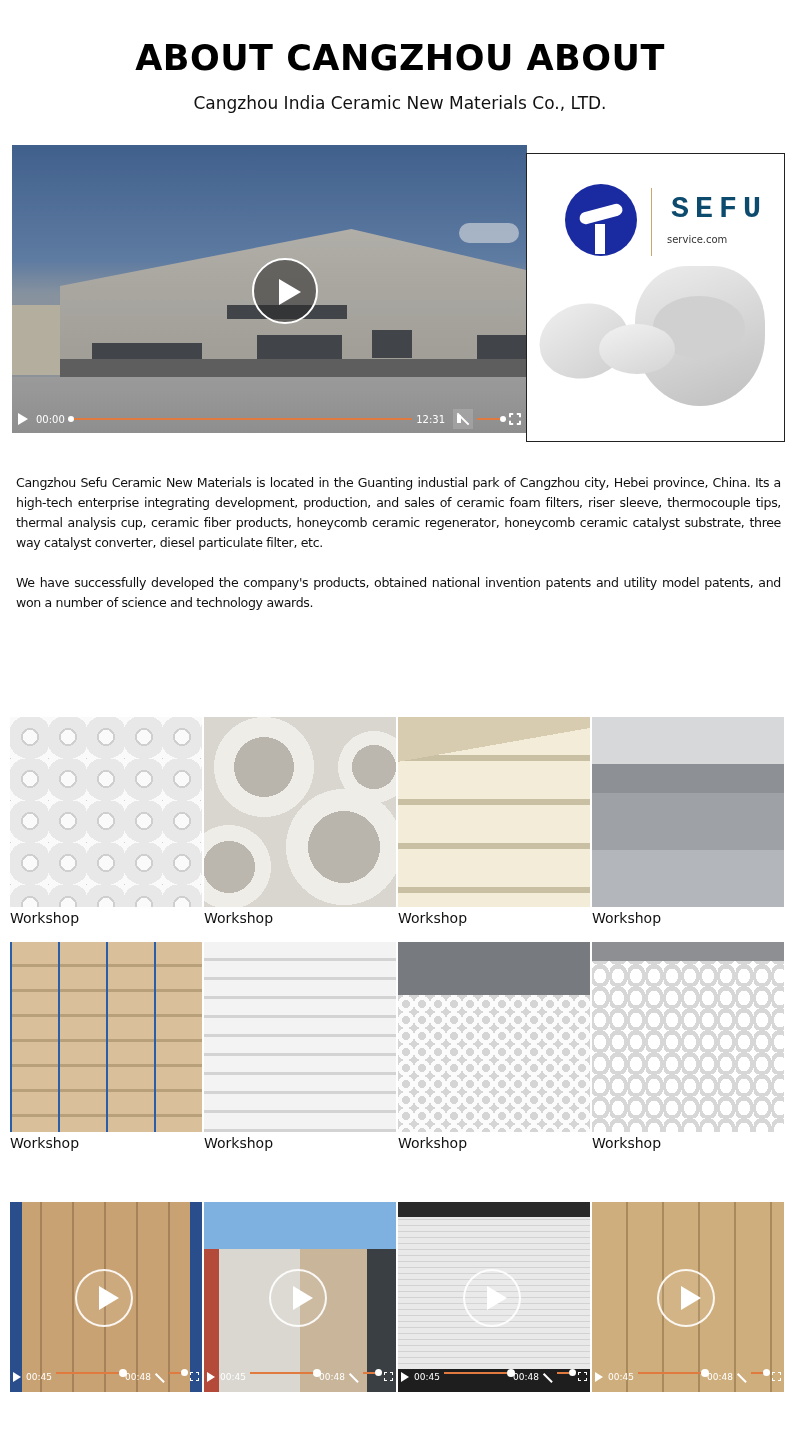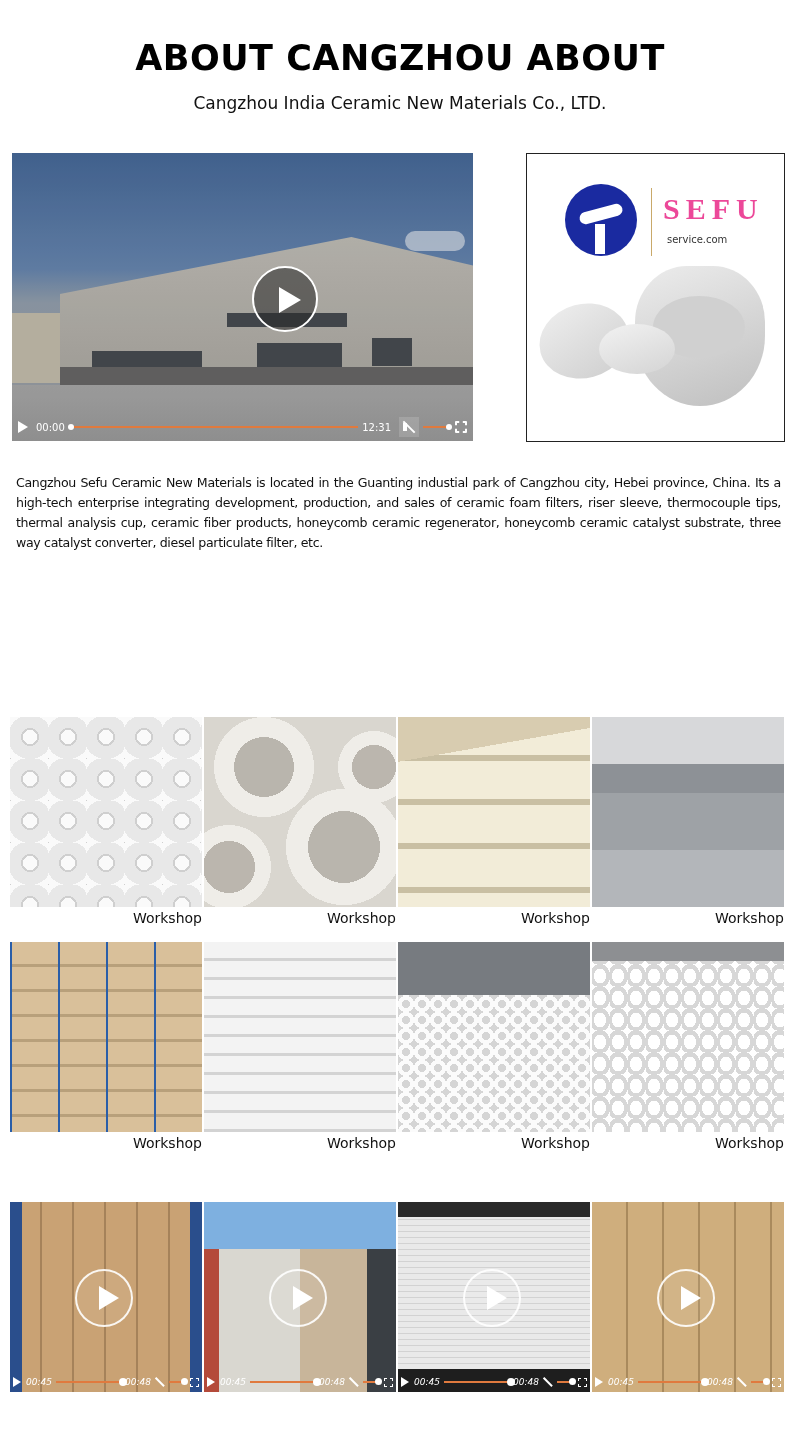--- a/index.html
+++ b/index.html
@@ -5,21 +5,21 @@
   * { box-sizing: border-box; margin: 0; padding: 0; }
   html, body { width: 800px; background: #ffffff; }
   body { font-family: "DejaVu Sans", sans-serif; color: #111; position: relative; height: 1441px; overflow: hidden; }
 
   .title { position: absolute; top: 38px; left: 0; width: 800px; text-align: center;
     font-family: "DejaVu Sans", sans-serif; font-weight: 800; font-size: 35px; letter-spacing: 0.5px; color: #000; }
   .subtitle { position: absolute; top: 93px; left: 0; width: 800px; text-align: center;
     font-family: "DejaVu Sans", sans-serif; font-size: 17px; color: #111; }
 
   
-  .hero-video { position: absolute; left: 12px; top: 153px; width: 461px; height: 288px; overflow: hidden;
+  .hero-video { position: absolute; left: 12px; top: 145px; width: 515px; height: 288px; overflow: hidden;
     background: linear-gradient(180deg, #4a6ea0 0%, #6b8cb8 40%, #9aa7b5 52%, #a6a7a8 100%); }
   .sky-cloud { position: absolute; right: 8px; top: 78px; width: 60px; height: 20px; border-radius: 12px; background: rgba(230,235,245,0.7); }
   .bld-main { position: absolute; left: 48px; top: 84px; width: 470px; height: 150px;
     background: linear-gradient(180deg, #c9c6bf, #b5b2ab); clip-path: polygon(0 38%, 62% 0, 62% 0, 100% 28%, 100% 100%, 0 100%); }
   .bld-side { position: absolute; left: 0; top: 160px; width: 70px; height: 70px; background: #cdc6b4; }
   .bld-base { position: absolute; left: 48px; top: 214px; width: 470px; height: 20px; background: #6d6c6c; }
   .bld-win { position: absolute; background: #4a4f55; }
   .ground { position: absolute; left: 0; top: 232px; width: 515px; height: 56px; background: linear-gradient(180deg, #b0b0b0, #a2a2a2); }
   .shade { position: absolute; inset: 0; background: rgba(0,0,0,0.12); }
 
@@ -41,52 +41,52 @@
   .ctrl .vol .knob { position: absolute; right: -3px; top: -2px; width: 6px; height: 6px; border-radius: 50%; background: #fff; }
   .ctrl .fs { width: 12px; height: 12px; border: 2px solid #fff; border-radius: 1px; cursor: pointer;
     clip-path: polygon(0 0,35% 0,35% 20%,65% 20%,65% 0,100% 0,100% 35%,80% 35%,80% 65%,100% 65%,100% 100%,65% 100%,65% 80%,35% 80%,35% 100%,0 100%,0 65%,20% 65%,20% 35%,0 35%); }
 
   
   .logo-panel { position: absolute; left: 526px; top: 153px; width: 259px; height: 289px; border: 1px solid #222; background: #fff; overflow: hidden; }
   .logo-mark { position: absolute; left: 38px; top: 30px; width: 72px; height: 72px; border-radius: 50%; background: #1a2aa0; }
   .logo-mark::before { content: ""; position: absolute; left: 14px; top: 24px; width: 44px; height: 12px; background: #fff; border-radius: 6px; transform: rotate(-15deg); }
   .logo-mark::after { content: ""; position: absolute; left: 30px; top: 40px; width: 10px; height: 30px; background: #fff; }
   .logo-divider { position: absolute; left: 124px; top: 34px; width: 1px; height: 68px; background: #c9a96a; }
-  .logo-name { position: absolute; left: 136px; top: 38px; font-family: Liberation Serif, serif; font-weight: 700; font-size: 30px; letter-spacing: 6px; color: #ec4899; }
+  .logo-name { position: absolute; left: 144px; top: 38px; font-family: Liberation Mono, monospace; font-weight: 700; font-size: 30px; letter-spacing: 6px; color: #0c4a6e; }
   .logo-url { position: absolute; left: 140px; top: 80px; font-size: 10px; color: #333; }
   .product-lid { position: absolute; left: 12px; top: 150px; width: 90px; height: 74px; border-radius: 50%; background: linear-gradient(160deg, #eeeeee, #cfcfcf); transform: rotate(-15deg); }
   .product-disc { position: absolute; left: 72px; top: 170px; width: 76px; height: 50px; border-radius: 50%; background: linear-gradient(160deg, #f2f2f2, #d4d4d4); }
   .product-cup { position: absolute; left: 108px; top: 112px; width: 130px; height: 140px; border-radius: 40% 40% 50% 50%; background: linear-gradient(160deg, #ececec, #bfbfbf); }
   .product-cup::after { content: ""; position: absolute; left: 18px; top: 30px; width: 92px; height: 62px; border-radius: 50%; background: #d0d0d0; }
 
   
   .about-text { position: absolute; left: 16px; top: 473px; width: 765px; font-family: "DejaVu Sans", sans-serif; font-size: 12.6px; line-height: 20px; color: #111; text-align: justify; letter-spacing: -0.35px; }
   .about-text p { margin-bottom: 20px; }
 
   
   .tile { position: absolute; width: 192px; height: 190px; overflow: hidden; }
-  .caption { position: absolute; width: 192px; text-align: right; font-size: 14px; color: #111; font-family: "DejaVu Sans", sans-serif; }
+  .caption { position: absolute; width: 192px; text-align: left; font-size: 14px; color: #111; font-family: "DejaVu Sans", sans-serif; }
 
   .t-tubes { background: repeating-radial-gradient(circle at 20px 20px, #fafafa 0 7px, #cfcfcf 7px 9px, #e8e8e8 9px 22px), linear-gradient(#eee,#ddd); background-size: 38px 42px, 100% 100%; }
   .t-rings { background: radial-gradient(circle at 140px 130px, #b9b5ad 0 36px, #efede8 36px 58px, transparent 58px), radial-gradient(circle at 60px 50px, #b9b5ad 0 30px, #efede8 30px 50px, transparent 50px), radial-gradient(circle at 25px 150px, #bbb6ae 0 26px, #efede8 26px 42px, transparent 42px), radial-gradient(circle at 170px 50px, #bbb6ae 0 22px, #efede8 22px 36px, transparent 36px), #d9d6cf; }
   .t-boards { background: linear-gradient(170deg, #d8ccb0 0 20%, transparent 20%), repeating-linear-gradient(180deg, #f2ecd8 0 38px, #c9bfa3 38px 44px), #b7ad95; }
   .t-factory { background: linear-gradient(180deg, #d7d8da 0 25%, #8d9196 25% 40%, #9ea2a6 40% 70%, #b3b6ba 70%); }
   .t-shelf { background: linear-gradient(90deg, #2a5ea8 0 2px, transparent 2px) 0 0/48px 100%, repeating-linear-gradient(180deg, #d9c09a 0 22px, #b8a07b 22px 25px), #e5e5e5; }
   .t-sleeves { background: repeating-linear-gradient(180deg, #f3f3f3 0 16px, #d3d3d3 16px 19px), linear-gradient(#ddd,#ccc); }
   .t-pipes { background: linear-gradient(180deg, #777b80 0 28%, transparent 28%), repeating-radial-gradient(circle at 8px 8px, #d5d5d5 0 4px, #fbfbfb 4px 8px) 0 70px/16px 16px, #ececec; }
   .t-cones { background: linear-gradient(180deg, #8d8f92 0 10%, transparent 10%), repeating-radial-gradient(ellipse at 8px 12px, #ffffff 0 6px, #d7d7d7 6px 10px) 0 0/18px 22px, #cfcfcf; }
 
   .t-vid1 { background: linear-gradient(90deg, #2a4e8c 0 6%, transparent 6% 94%, #2a4e8c 94%), repeating-linear-gradient(90deg, #c9a274 0 30px, #a5825a 30px 32px), repeating-linear-gradient(180deg, #c9a274 0 40px, #8c6d4a 40px 42px); background-blend-mode: normal; }
   .t-vid2 { background: linear-gradient(180deg, #7eb0e0 0 25%, transparent 25%), linear-gradient(90deg, #b44a3a 0 8%, #d9d7d0 8% 50%, #c8b59a 50% 85%, #3a3f44 85%), #aaa; }
   .t-vid3 { background: linear-gradient(180deg, #2a2a2a 0 8%, transparent 8% 88%, #1e1e1e 88%), repeating-linear-gradient(180deg, #e9e9e9 0 5px, #d2d2d2 5px 6px), #ddd; }
   .t-vid4 { background: repeating-linear-gradient(90deg, #cfae7d 0 34px, #a98a5d 34px 36px), repeating-linear-gradient(180deg, #cfae7d 0 48px, #9c7f55 48px 50px); }
 
   .vplay { position: absolute; left: 65px; top: 67px; width: 58px; height: 58px; border-radius: 50%; border: 2px solid rgba(255,255,255,0.9); background: rgba(255,255,255,0.08); cursor: pointer; }
   .vplay::after { content: ""; position: absolute; left: 22px; top: 15px; border-left: 20px solid #fff; border-top: 12px solid transparent; border-bottom: 12px solid transparent; }
-  .vctrl { position: absolute; left: 0; bottom: 0; width: 100%; height: 20px; display: flex; align-items: center; padding: 0 3px; color: #fff; font-size: 9px; font-style: italic; }
+  .vctrl { position: absolute; left: 0; bottom: 0; width: 100%; height: 20px; display: flex; padding: 0 3px; color: #fff; font-size: 9px; }
   .vctrl .btn-play { width: 0; height: 0; border-left: 8px solid #fff; border-top: 5px solid transparent; border-bottom: 5px solid transparent; margin-right: 5px; cursor: pointer; }
   .vctrl .bar { flex: 1; height: 2px; background: #e07a3e; margin: 0 2px 0 4px; position: relative; }
   .vctrl .bar .knob { position: absolute; right: -4px; top: -3px; width: 8px; height: 8px; border-radius: 50%; background: #fff; }
   .vctrl .mute { width: 12px; height: 12px; margin: 0 3px; position: relative; cursor: pointer; }
   .vctrl .mute::after { content: ""; position: absolute; left: 0; top: 5px; width: 12px; height: 1.5px; background: #fff; transform: rotate(45deg); }
   .vctrl .vol { width: 16px; height: 2px; background: #e07a3e; position: relative; margin-right: 5px; }
   .vctrl .vol .knob { position: absolute; right: -3px; top: -3px; width: 7px; height: 7px; border-radius: 50%; background: #fff; }
   .vctrl .fs { width: 9px; height: 9px; border: 1.5px dashed #fff; cursor: pointer; }
 </style>
 </head>
@@ -128,20 +128,21 @@
   <div class="logo-divider"></div>
   <div class="logo-name">SEFU</div>
   <div class="logo-url">service.com</div>
   <div class="product-cup"></div>
   <div class="product-lid"></div>
   <div class="product-disc"></div>
 </div>
 
 <div class="about-text">
   <p>Cangzhou Sefu Ceramic New Materials is located in the Guanting industial park of Cangzhou city, Hebei province, China. Its a high-tech enterprise integrating development, production, and sales of ceramic foam filters, riser sleeve, thermocouple tips, thermal analysis cup, ceramic fiber products, honeycomb ceramic regenerator, honeycomb ceramic catalyst substrate, three way catalyst converter, diesel particulate filter, etc.</p>
+  <p>We have successfully developed the company's products, obtained national invention patents and utility model patents, and won a number of science and technology awards.</p>
 </div>
 
 <div class="tile t-tubes" style="left:10px;top:717px;"></div>
 <div class="caption" style="left:10px;top:910px;">Workshop</div>
 <div class="tile t-rings" style="left:204px;top:717px;"></div>
 <div class="caption" style="left:204px;top:910px;">Workshop</div>
 <div class="tile t-boards" style="left:398px;top:717px;"></div>
 <div class="caption" style="left:398px;top:910px;">Workshop</div>
 <div class="tile t-factory" style="left:592px;top:717px;"></div>
 <div class="caption" style="left:592px;top:910px;">Workshop</div>

